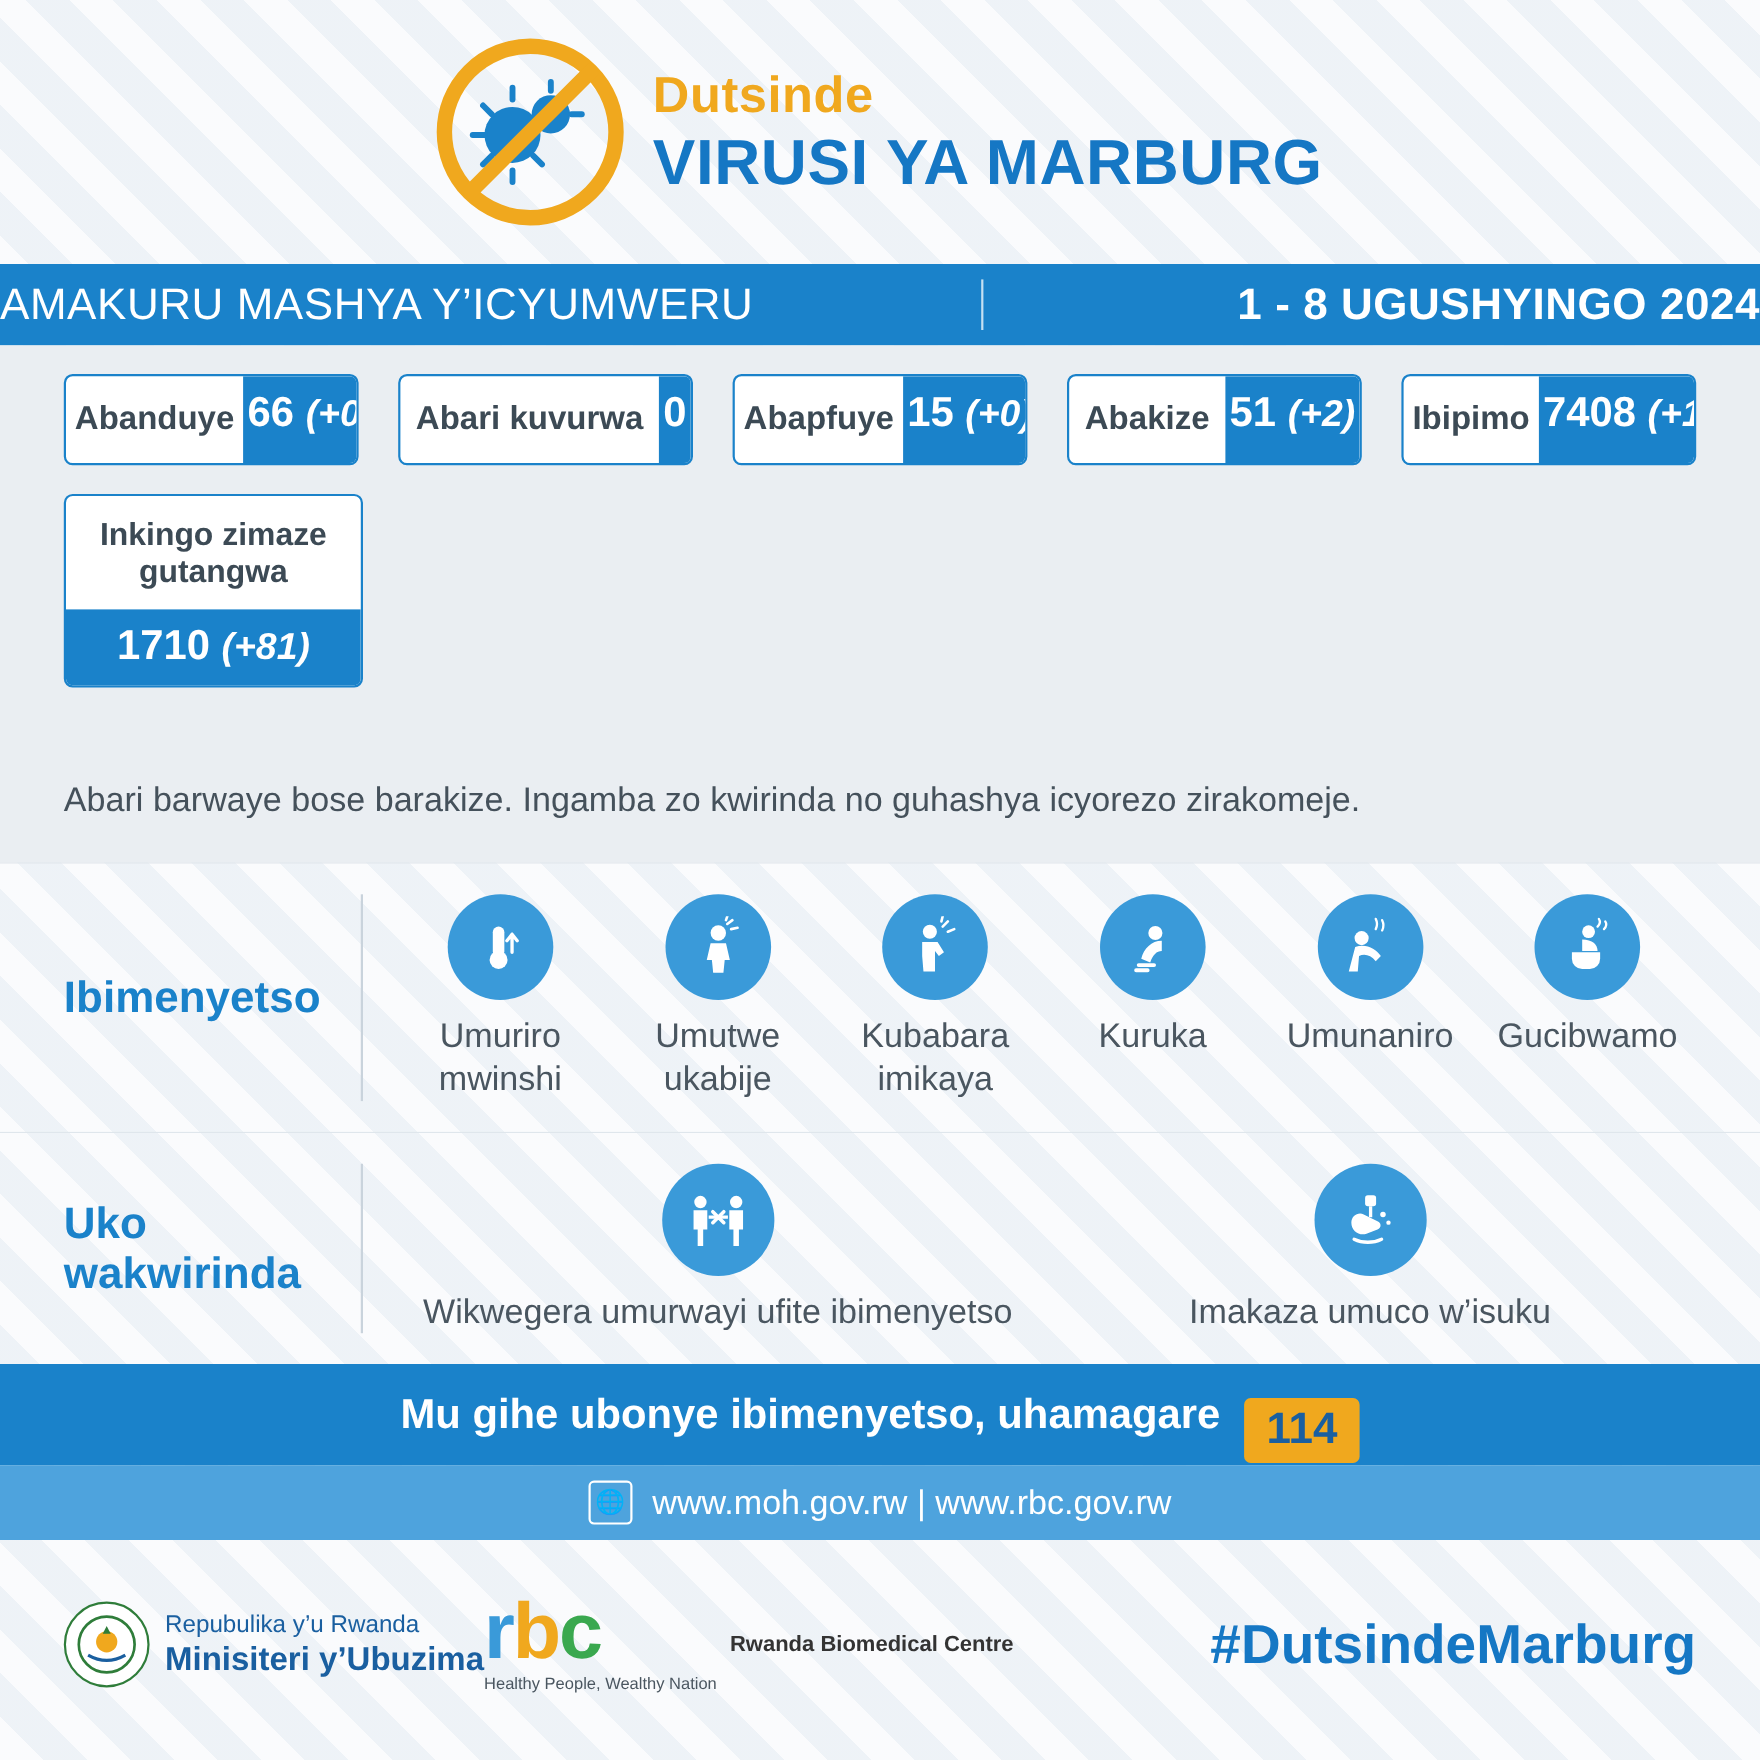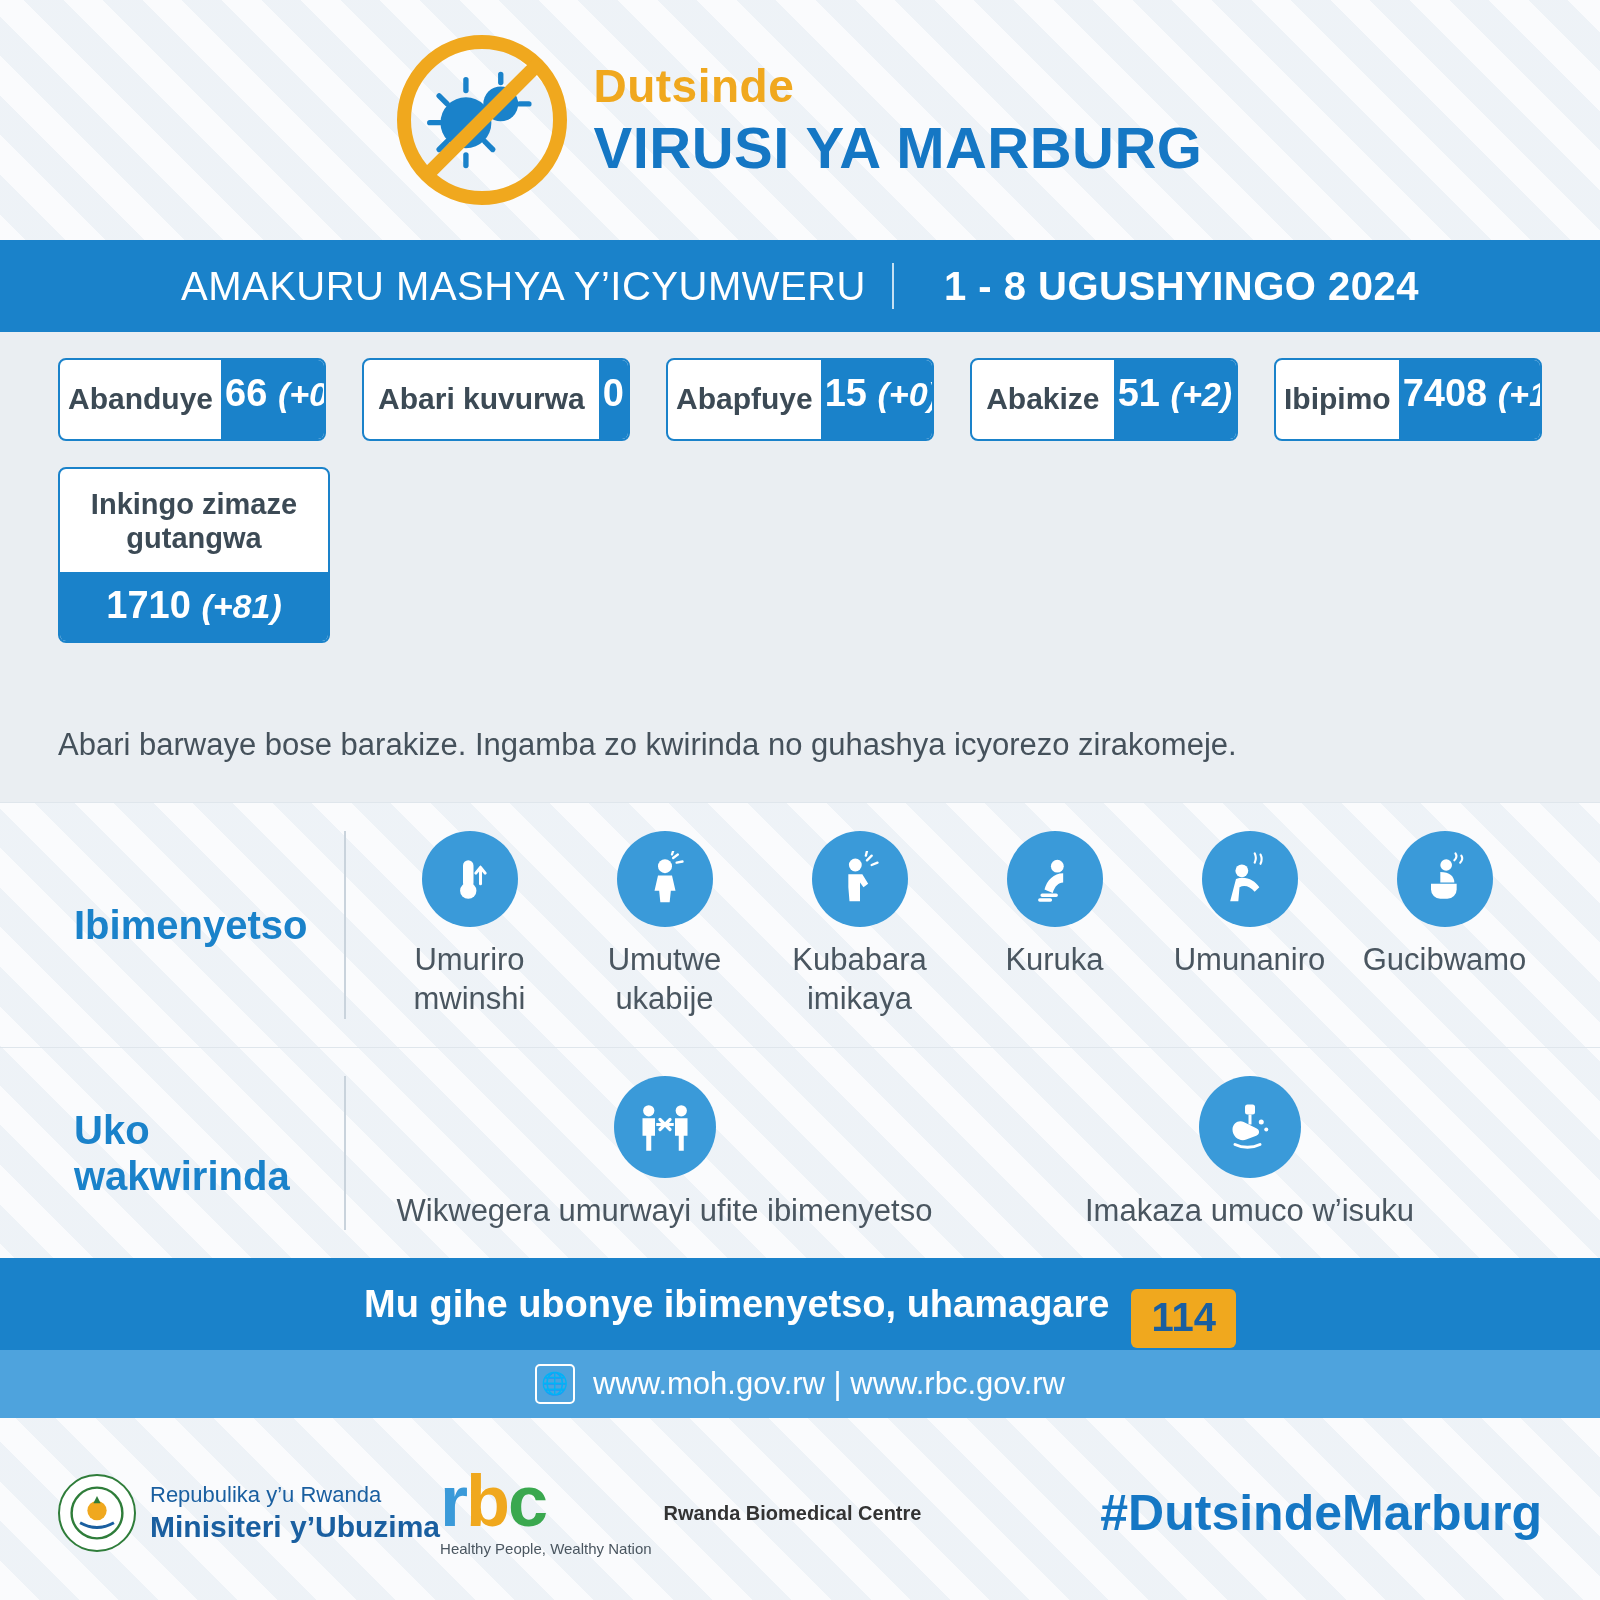--- a/index.html
+++ b/index.html
@@ -66,24 +66,24 @@
   .title-2 {
     color: #1577c4;
     font-size: 58px;
     font-weight: bold;
     letter-spacing: 0.5px;
   }
 
   
   .weekbar {
     background: #1a82ca;
-    height: 92px;
-    display: flex;
-    align-items: center;
-    justify-content: center;
+    height: 74px;
+    display: flex;
+    align-items: center;
+    justify-content: space-between;
     color: #fff;
     gap: 26px;
   }
   .weekbar .wk-label {
     font-size: 40px;
     font-weight: 400;
     letter-spacing: 0.5px;
   }
   .weekbar .wk-sep {
     width: 2px;
@@ -195,21 +195,20 @@
   }
   .section-title {
     width: 270px;
     flex: none;
     color: #1a82ca;
     font-size: 40px;
     font-weight: bold;
     line-height: 1.15;
     padding-right: 18px;
     box-sizing: border-box;
-    margin-left: 16px;
   }
   .divider {
     width: 2px;
     background: #c9d3dc;
     align-self: stretch;
     margin-right: 26px;
     flex: none;
   }
   .items {
     flex: 1;

